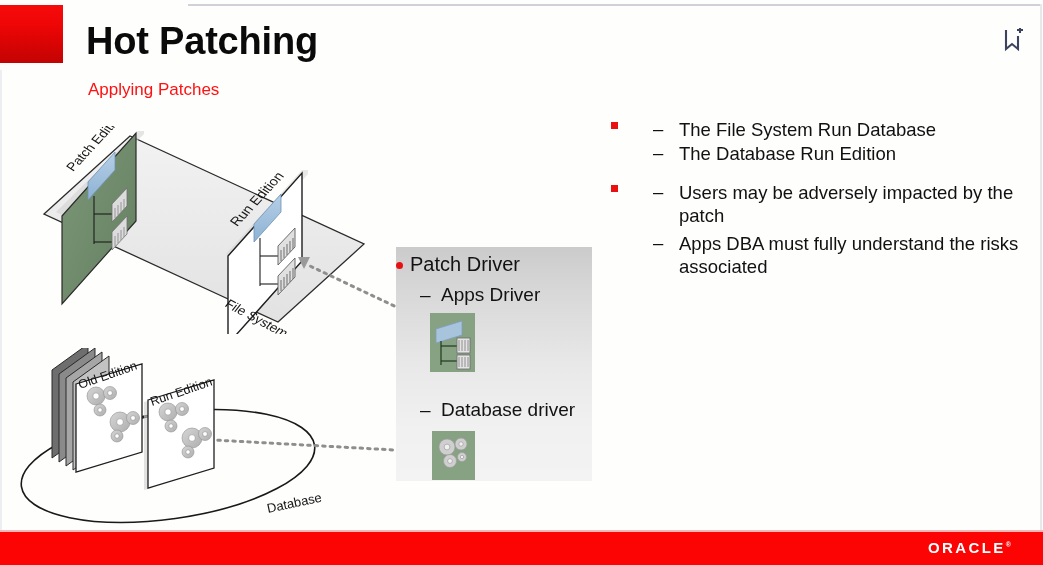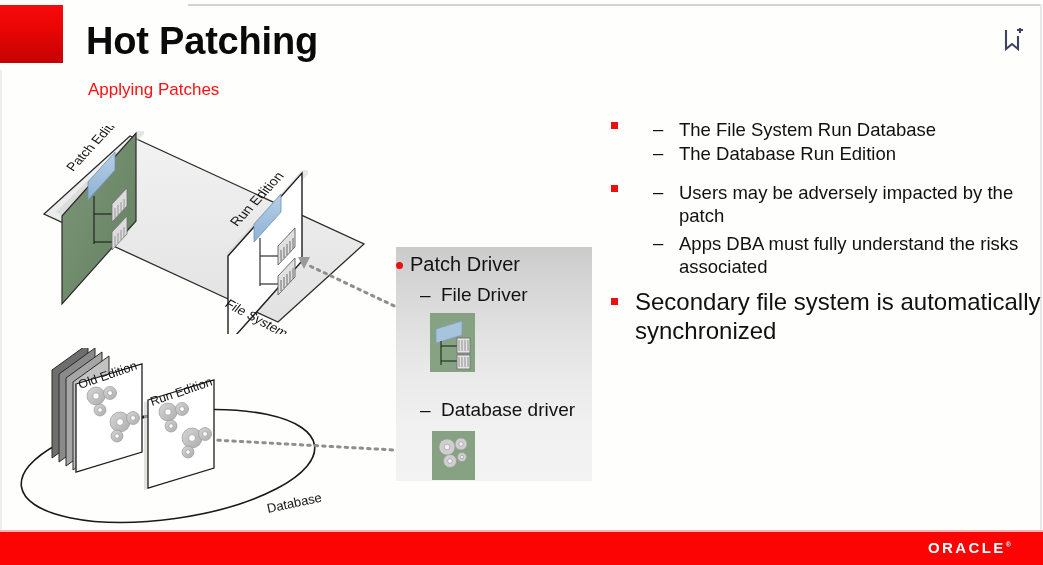--- a/index.html
+++ b/index.html
@@ -273,21 +273,21 @@
     <line x1="430" y1="452" x2="214" y2="440" stroke="#8e8e8e" stroke-width="3" stroke-dasharray="2.5,5" stroke-linecap="round"></line>
   </svg>
 
   <div class="callout">
     <div class="callout-title">
       <span class="dot"></span>
       <span>Patch Driver</span>
     </div>
     <div class="callout-sub1">
       <span class="dash">–</span>
-      <span>File Driver</span>
+      <span>Apps Driver</span>
     </div>
     <div class="callout-sub2">
       <span class="dash">–</span>
       <span>Database driver</span>
     </div>
   </div>
 
   <div class="tile tile-file">
     <svg width="45" height="59" viewBox="0 0 45 59">
       <polygon points="6,16 32,8 32,22 6,30" fill="#a8c3dc" stroke="#7fa0bf" stroke-width="0.8"></polygon>
@@ -349,23 +349,19 @@
 
     <div class="gap-s"></div>
 
     <div class="b2">
       <span class="dash">–</span>
       <span>Apps DBA must fully understand the risks associated</span>
     </div>
 
     <div class="gap-m"></div>
 
-    <div class="b1">
-      <span class="sq"></span>
-      <span>Secondary file system is automatically synchronized</span>
-    </div>
   </div>
 
   <div class="footer-hairline"></div>
   <div class="footer-bar"></div>
   <div class="oracle-logo"><span>ORACLE</span><sup>®</sup></div>
 
 </div>
 
 </body></html>

